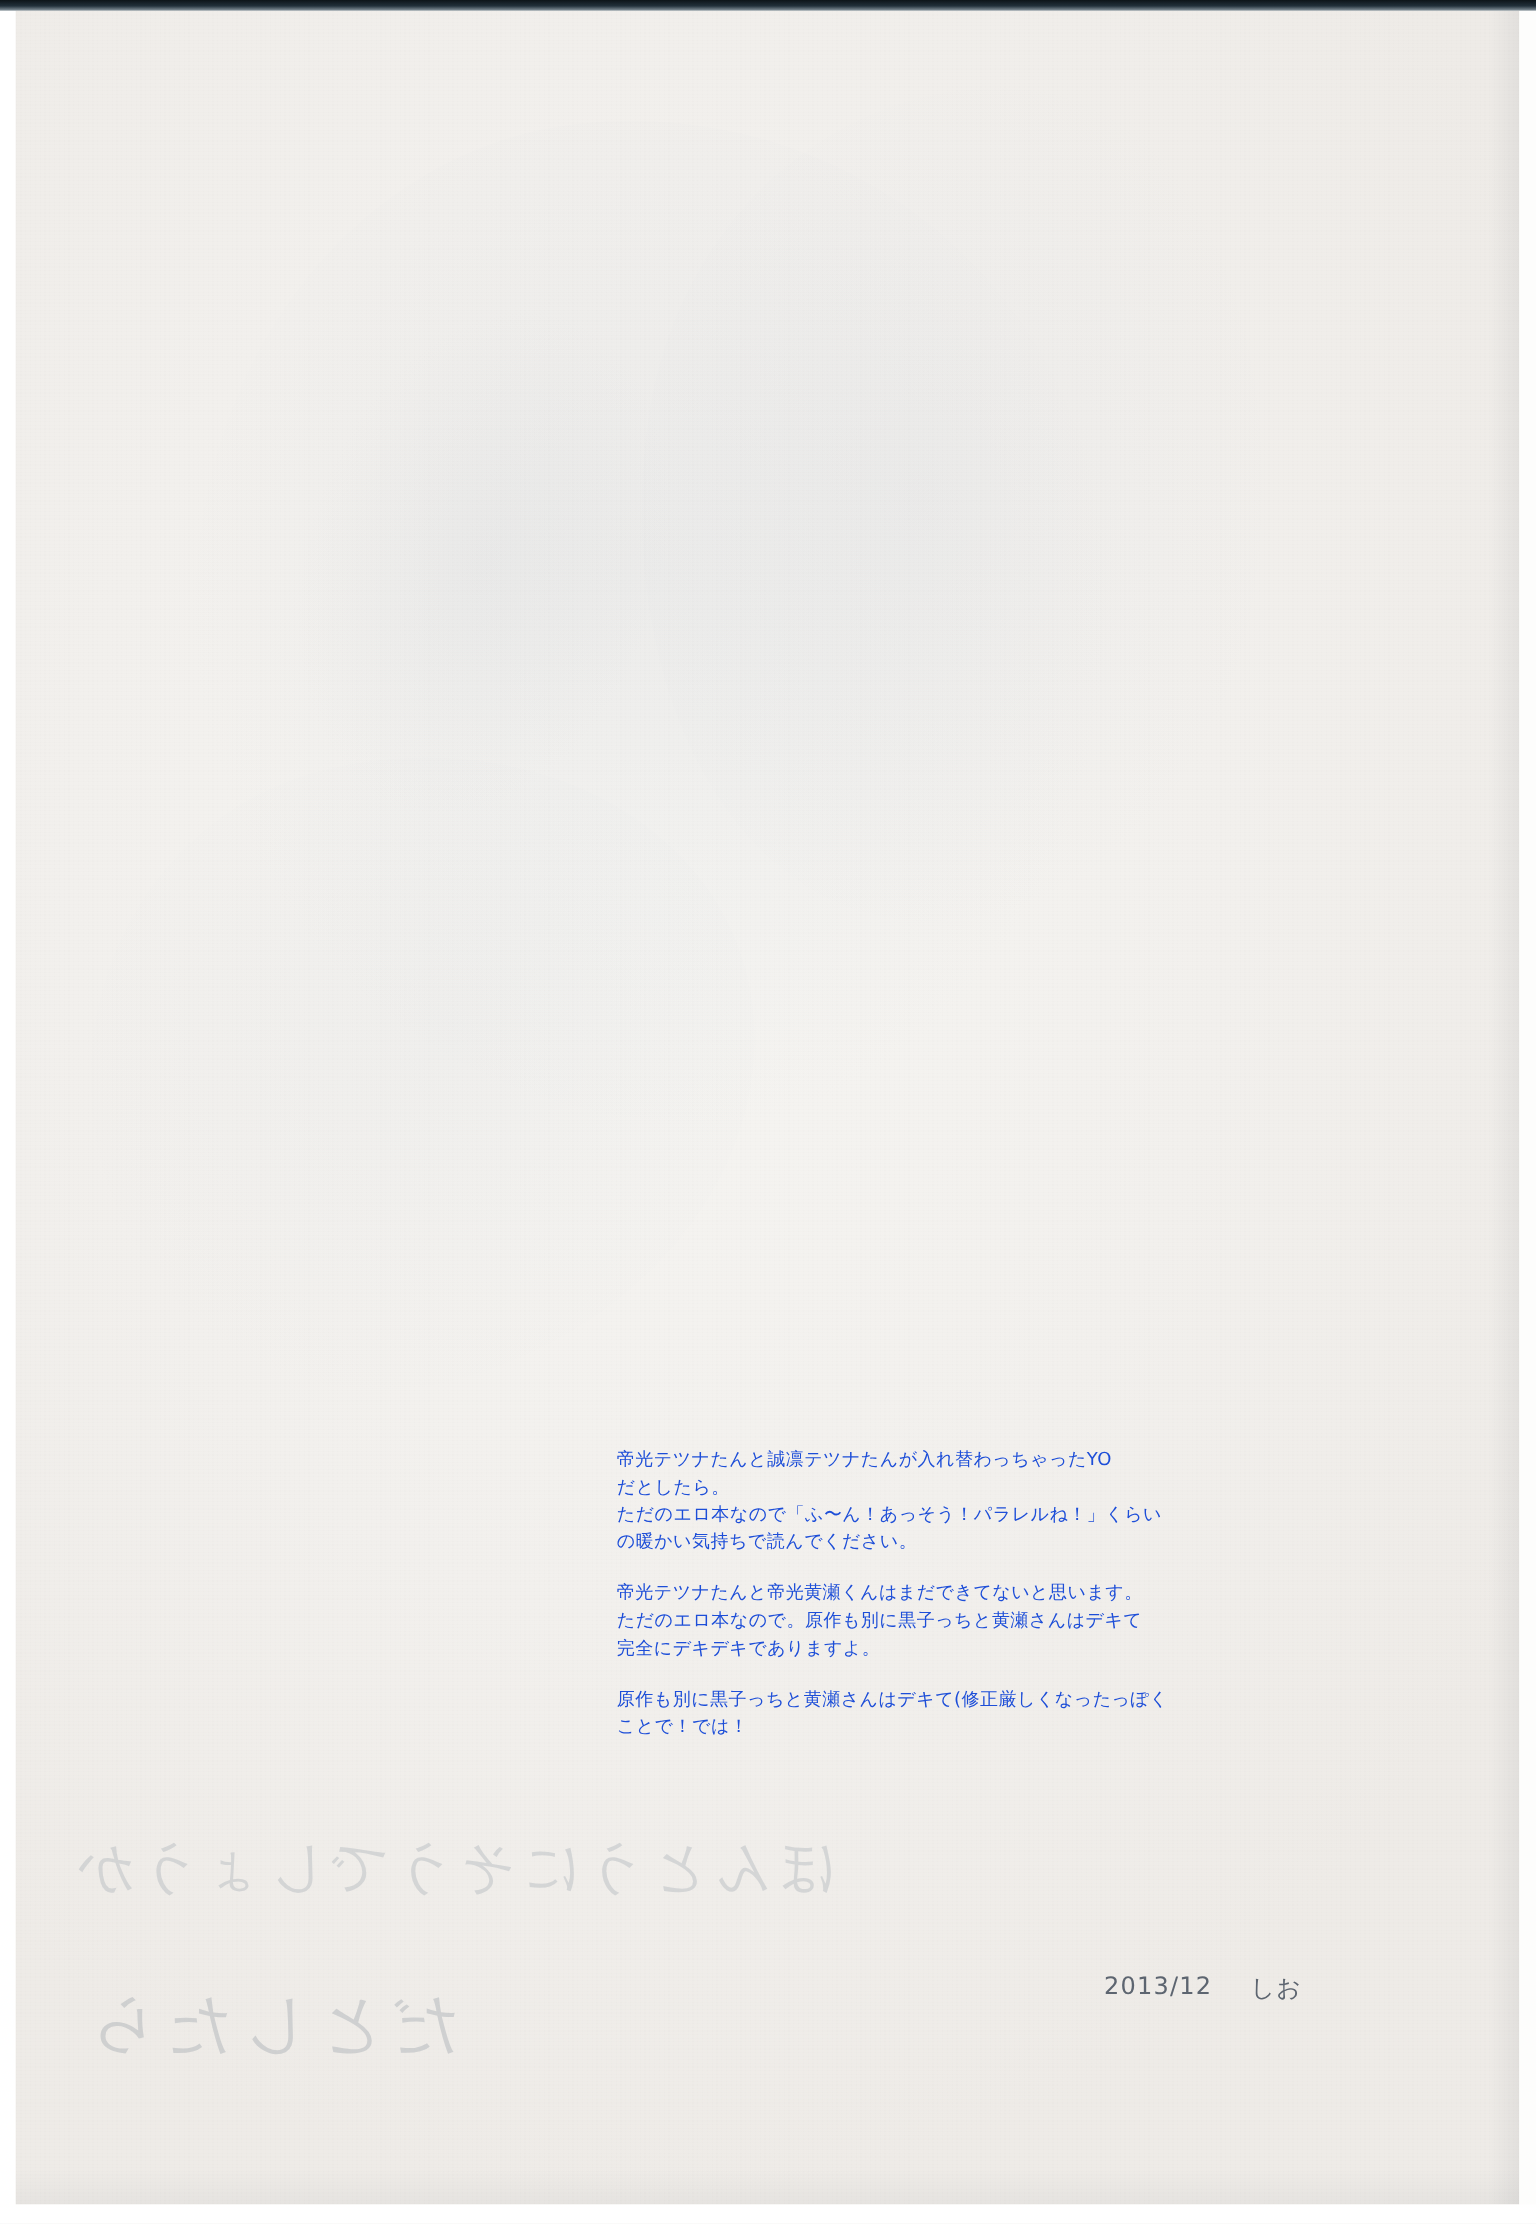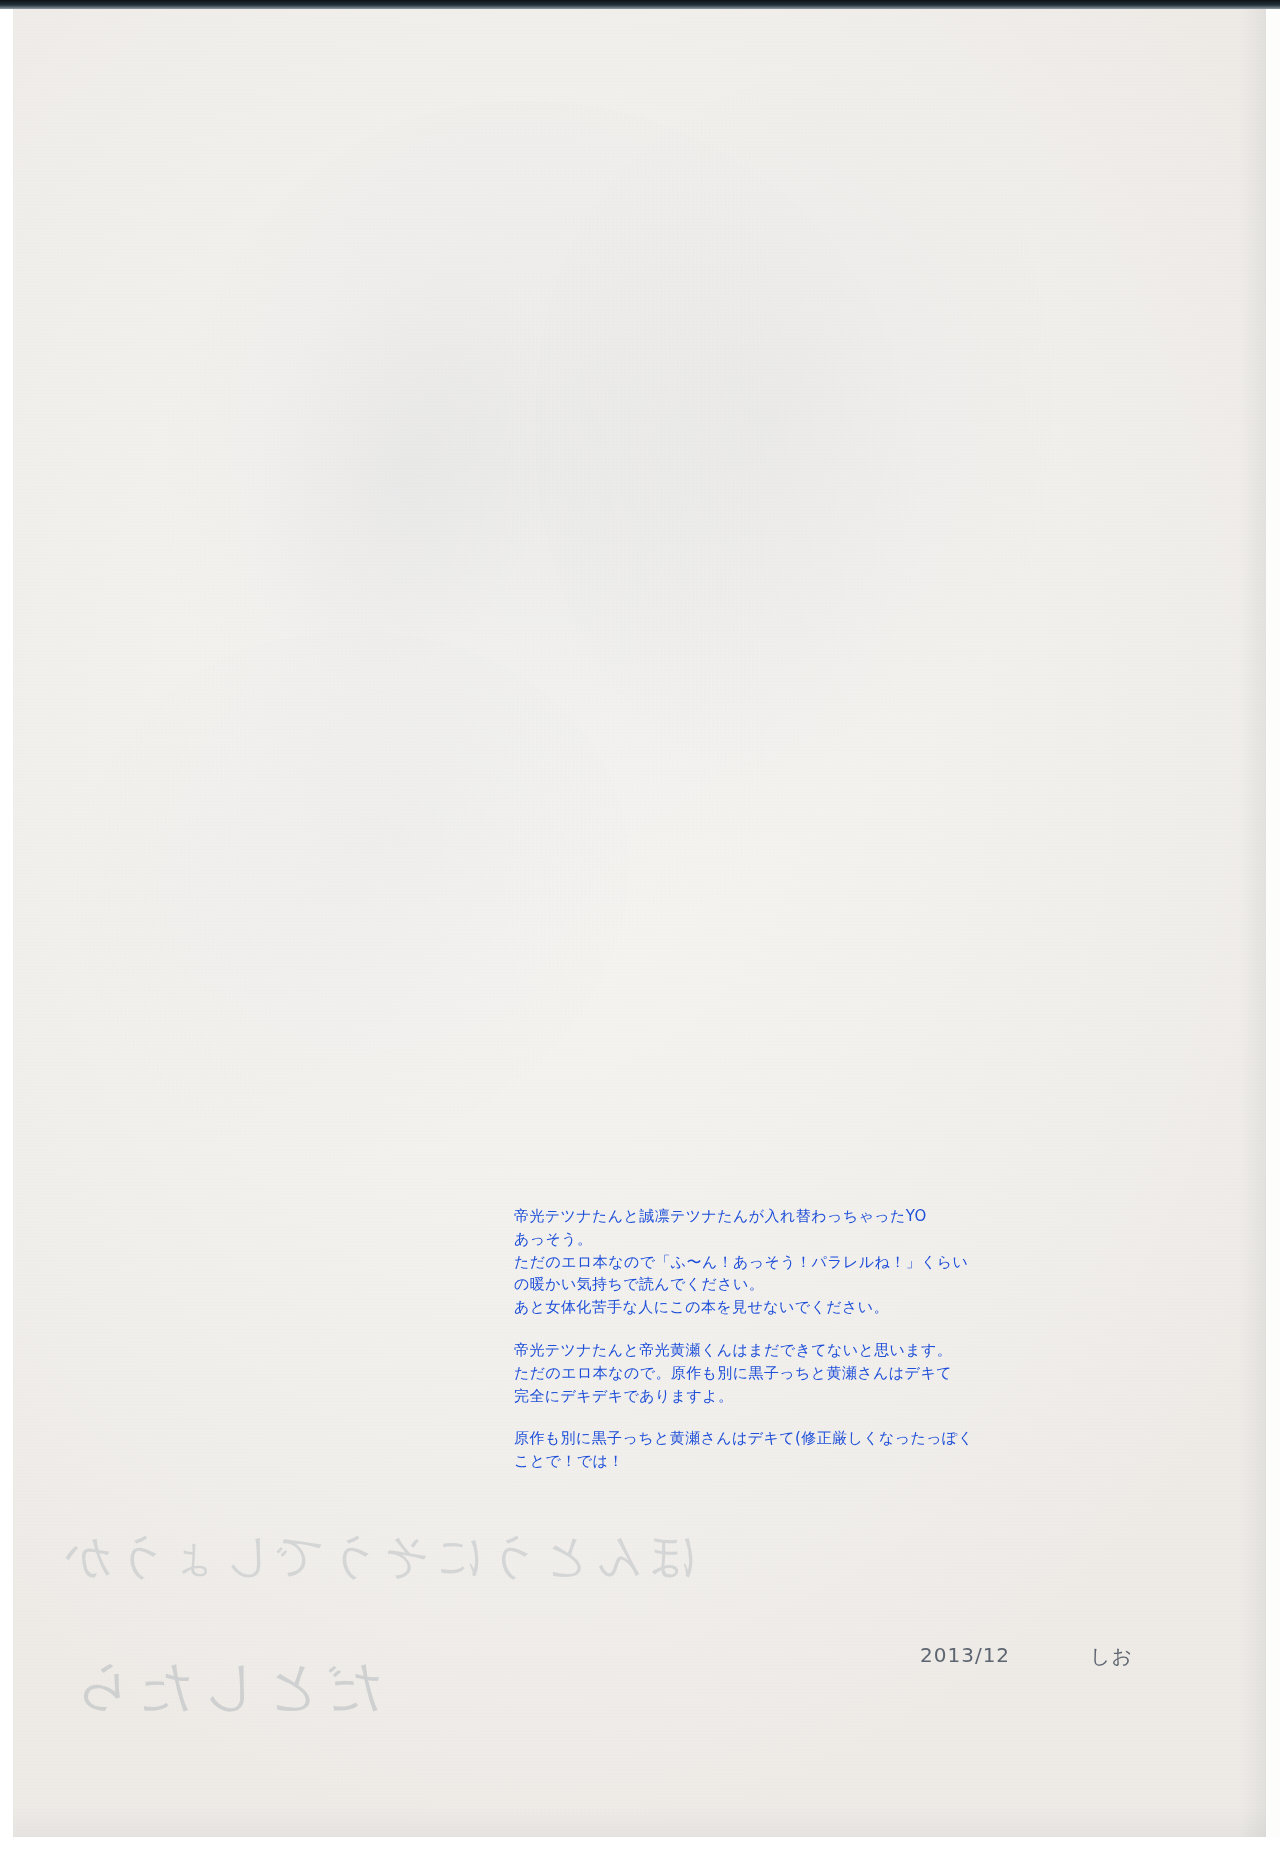--- a/index.html
+++ b/index.html
@@ -159,21 +159,21 @@
   .signature {
     position: absolute;
     left: 920px;
     top: 1643px;
     width: 250px;
     color: #5d6570;
     font-family: "DejaVu Sans", sans-serif;
     font-size: 20px;
     letter-spacing: 1px;
     display: flex;
-    gap: 80px;
+    gap: 32px;
   }
 
   
   .paper-shadow-r {
     position: absolute;
     right: 14px; top: 9px;
     width: 26px; height: 1828px;
     background: linear-gradient(to left, rgba(120,125,132,0.10), rgba(255,255,255,0));
     pointer-events: none;
   }
@@ -202,24 +202,23 @@
     <div class="paper-grain"></div>
   </div>
 
   <div class="ghost-text ghost-text-line1">ほんとうにそうでしょうか</div>
   <div class="ghost-text ghost-text-line2">だとしたら</div>
 
   <div class="afterword">
 
     <p>
       <span class="ln">帝光テツナたんと誠凛テツナたんが入れ替わっちゃったYO</span>
-      <span class="ln">あっそう。</span>
+      <span class="ln">だとしたら。</span>
       <span class="ln">ただのエロ本なので「ふ〜ん！あっそう！パラレルね！」くらい</span>
       <span class="ln">の暖かい気持ちで読んでください。</span>
-      <span class="ln">あと女体化苦手な人にこの本を見せないでください。</span>
     </p>
 
     <p>
       <span class="ln">帝光テツナたんと帝光黄瀬くんはまだできてないと思います。</span>
       <span class="ln">ただのエロ本なので。原作も別に黒子っちと黄瀬さんはデキて</span>
       <span class="ln">完全にデキデキでありますよ。</span>
     </p>
 
     <p>
       <span class="ln">原作も別に黒子っちと黄瀬さんはデキて(修正厳しくなったっぽく</span>

